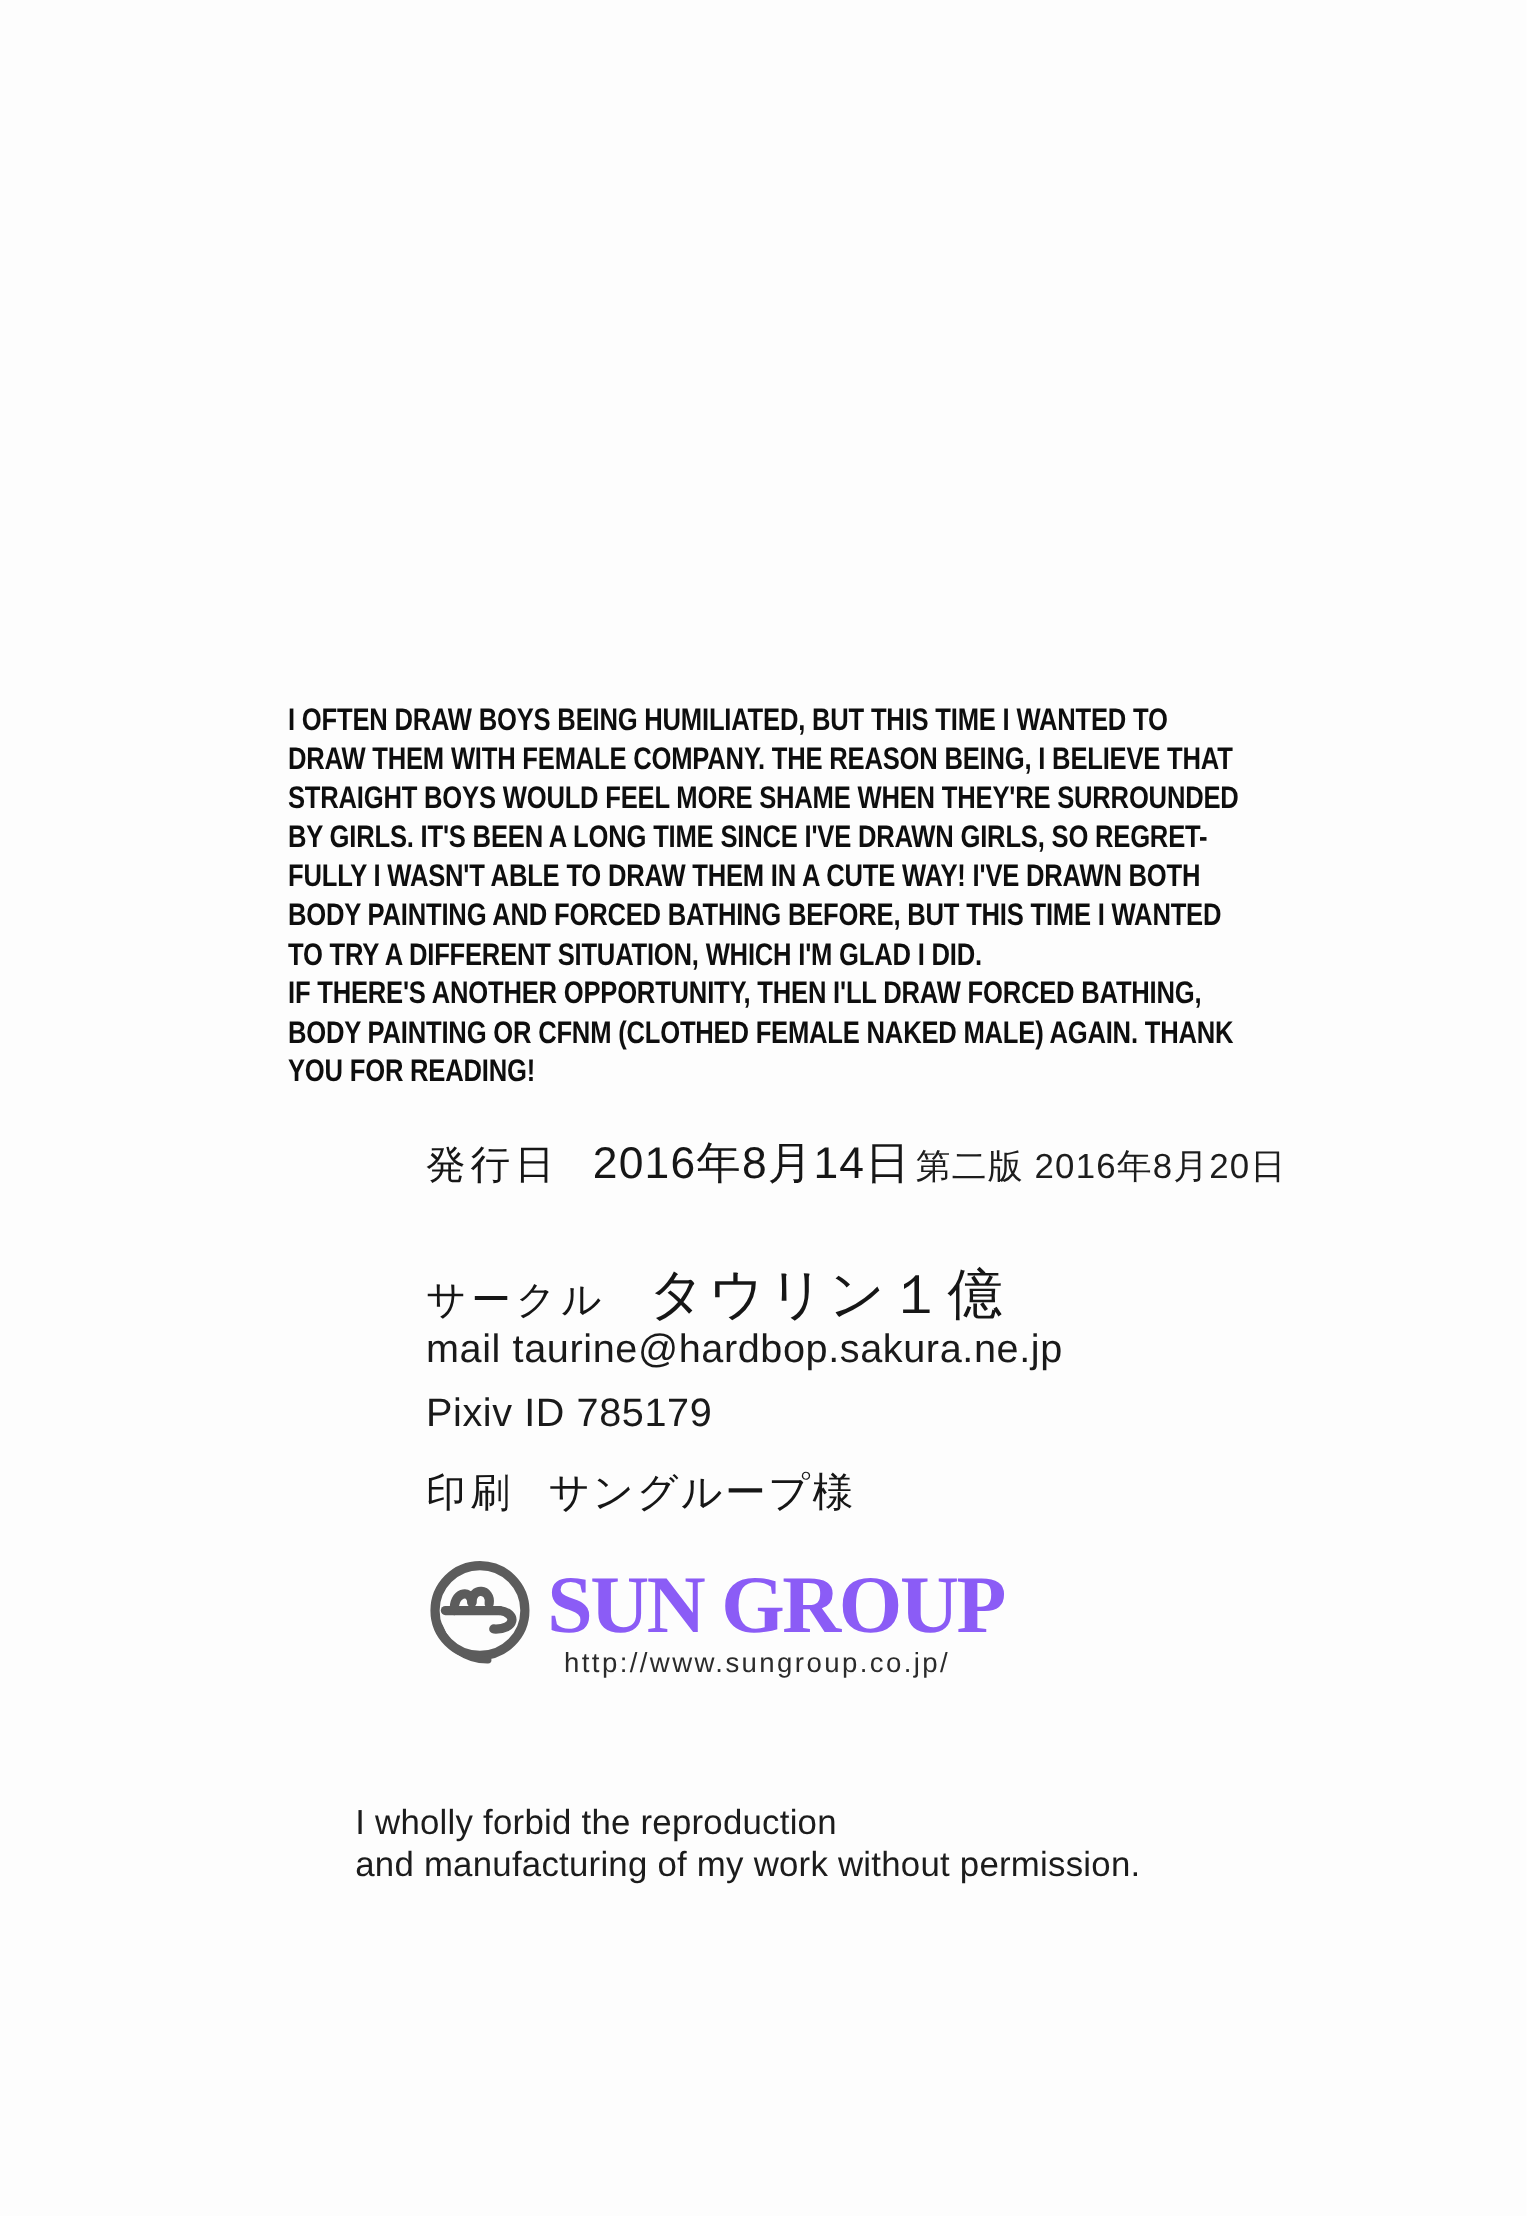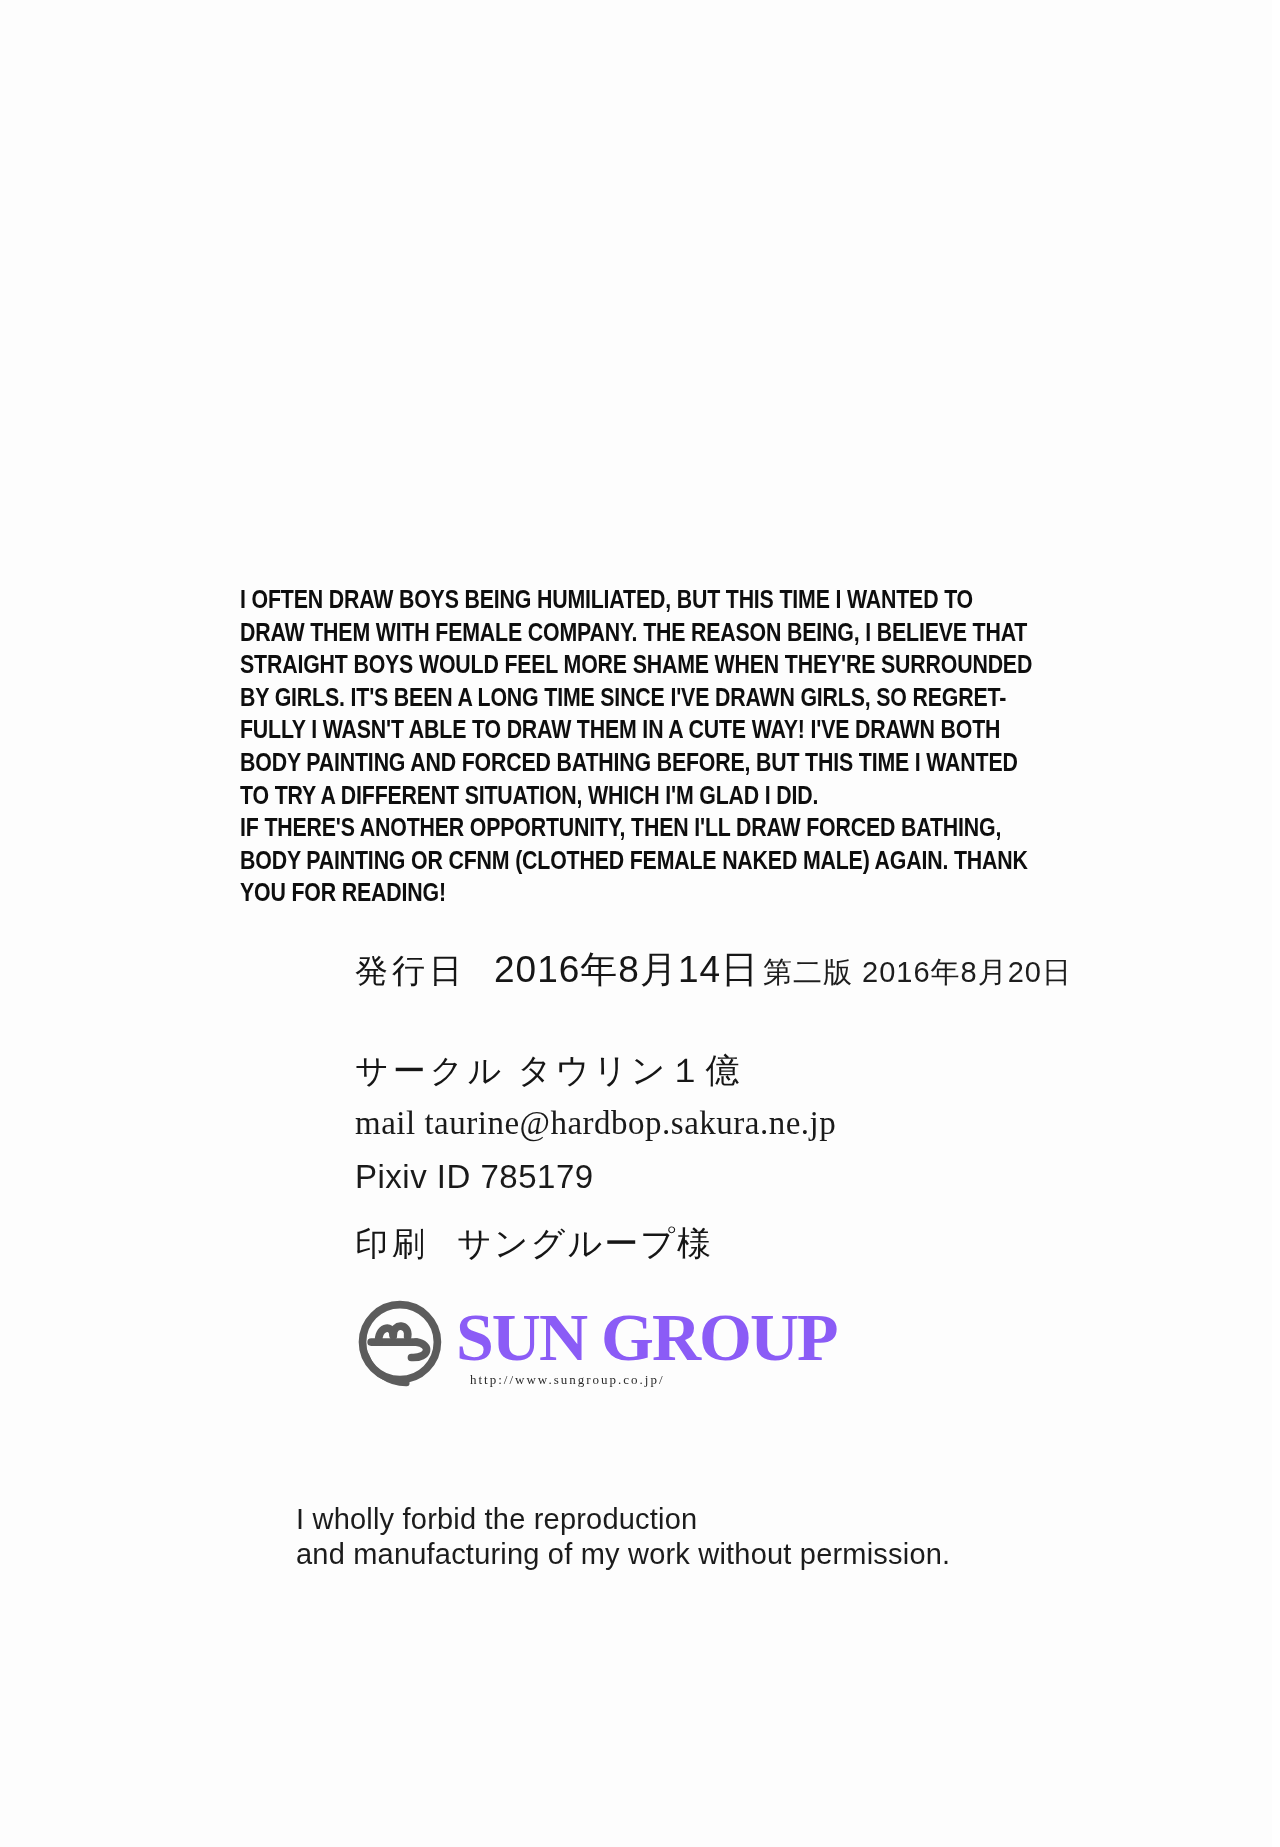--- a/index.html
+++ b/index.html
@@ -47,38 +47,38 @@
     align-items: baseline;
     white-space: nowrap;
   }
   .col-label {
     font-size: 33px;
     letter-spacing: 4px;
     color: #161616;
   }
   .row-issue  { top: 945px; }
   .row-circle { top: 1048px; }
-  .row-mail   { top: 1105px; font-family: Liberation Serif, serif; }
+  .row-mail   { top: 1105px; }
   .row-pixiv  { top: 1158px; }
   .row-print  { top: 1221px; }
 
   .issue-date {
     font-size: 37px;
     margin-left: 28px;
     letter-spacing: 1px;
   }
   .issue-edition {
     font-size: 29px;
     margin-left: 4px;
     letter-spacing: 1px;
     color: #1d1d1d;
   }
   .circle-name {
-    font-size: 34px;
-    margin-left: 12px;
+    font-size: 46px;
+    margin-left: 35px;
     letter-spacing: 3px;
   }
   .latin-line {
     font-size: 33px;
     letter-spacing: 0.5px;
     color: #1a1a1a;
   }
   .printer-name {
     font-size: 34px;
     margin-left: 28px;
@@ -102,22 +102,22 @@
     font-size: 68px;
     line-height: 68px;
     letter-spacing: -2px;
     color: #8b5cf6;
     white-space: nowrap;
   }
   .logo-url {
     position: absolute;
     left: 470px;
     top: 1372px;
-    font-family: Liberation Serif, serif;
-    font-size: 13px;
+    font-family: Liberation Sans, sans-serif;
+    font-size: 23px;
     letter-spacing: 2px;
     color: #2b2b2b;
     white-space: nowrap;
   }
 
   
   .notice {
     position: absolute;
     left: 296px;
     top: 1502px;

